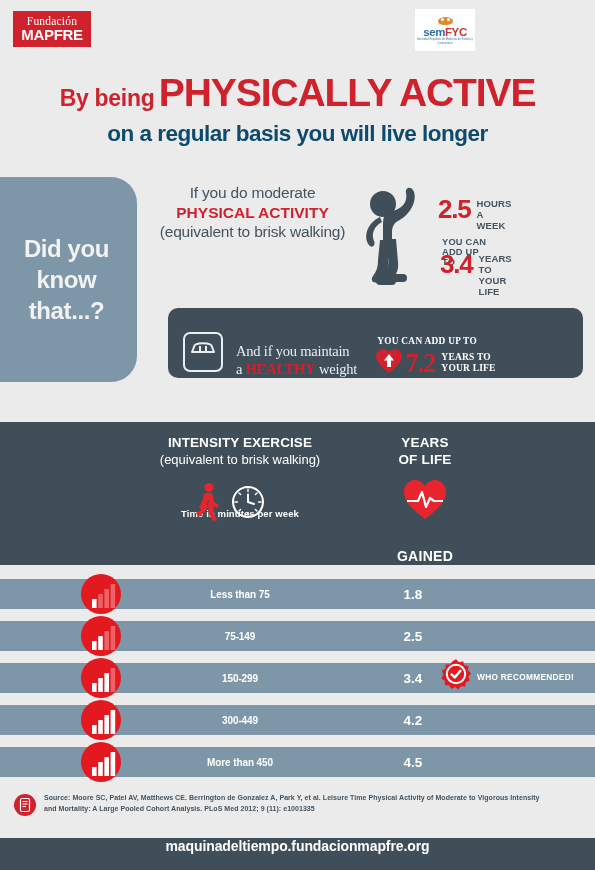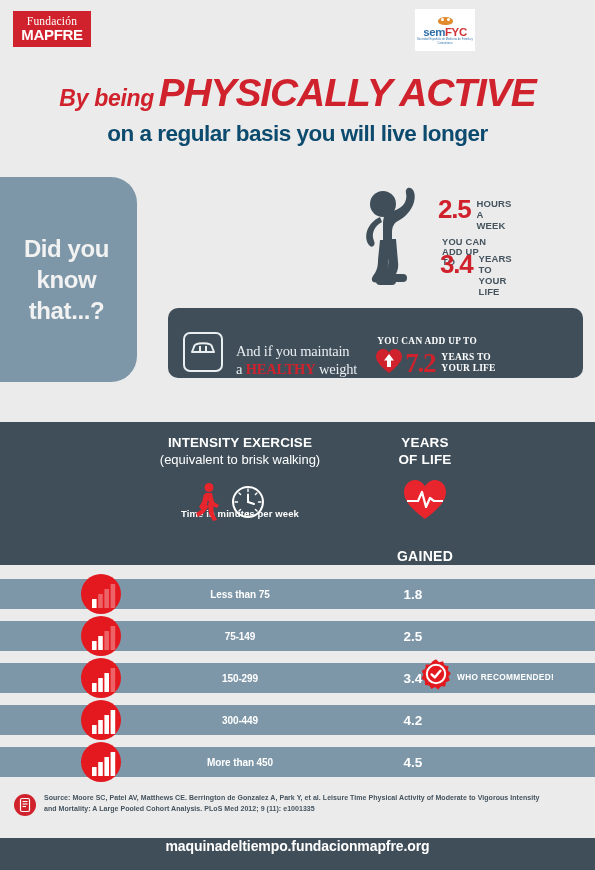--- a/index.html
+++ b/index.html
@@ -72,21 +72,20 @@
   }
 
   .headline {
     position: absolute; left: 0; top: 72px; width: 595px;
     text-align: center;
   }
   .headline .line1 {
     color: #d0222c;
     white-space: nowrap;
     line-height: 42px;
-    font-style: italic;
   }
   .headline .line1 .small {
     font-size: 23px; font-weight: bold; letter-spacing: -.3px;
   }
   .headline .line1 .big {
     font-size: 39px; font-weight: bold; letter-spacing: -1.1px;
   }
   .headline .line2 {
     color: #0c4a6e; font-size: 22.5px; font-weight: bold;
     letter-spacing: -.5px; line-height: 28px;
@@ -242,21 +241,21 @@
     color: #ffffff; font-size: 10px; font-weight: bold;
     letter-spacing: -.1px;
   }
   .row .yearslbl {
     position: absolute; left: 385px; top: 6px;
     width: 56px; height: 30px;
     display: flex; align-items: center; justify-content: center;
     color: #ffffff; font-size: 13.5px; font-weight: bold;
   }
   .row .who {
-    position: absolute; left: 420px; top: 1px;
+    position: absolute; left: 440px; top: 1px;
     display: flex; align-items: center; gap: 5px;
   }
   .row .who .txt {
     color: #ffffff; font-size: 8.3px; font-weight: bold;
     letter-spacing: .3px; margin-top: 1px;
   }
 
   
   .source {
     position: absolute; left: 0; top: 793px; width: 595px;
@@ -308,20 +307,25 @@
   </div>
 
   <div class="didyouknow">
     <div class="txt">
       <div>Did you</div>
       <div>know</div>
       <div>that...?</div>
     </div>
   </div>
 
+  <div class="moderate-text">
+    <span>If you do moderate</span>
+    <span class="red">PHYSICAL ACTIVITY</span>
+    <span>(equivalent to brisk walking)</span>
+  </div>
 
   <div class="runner-icon">
     <svg width="72" height="110" viewBox="0 0 72 110">
       <circle cx="25" cy="22" r="13" fill="#3f4e59"></circle>
       <path d="M30 30 C44 28 50 20 48 11 C47 6 52 4 55 8 C60 16 54 32 40 39
                C36 41 34 45 34 50 L34 62 L25 62 L25 46 C25 38 25 33 30 30 Z" fill="#3f4e59"></path>
       <path d="M24 40 C16 44 13 52 16 59 C18 63 14 67 11 63 C5 55 9 41 22 35 Z" fill="#3f4e59"></path>
       <path d="M26 57 L38 57 L40 80 C41 88 38 94 32 98 C28 100 24 97 26 92
                C30 86 31 82 30 76 Z" fill="#3f4e59"></path>
       <path d="M22 58 L31 58 L30 82 C30 90 27 96 20 100 C15 102 12 98 15 94

